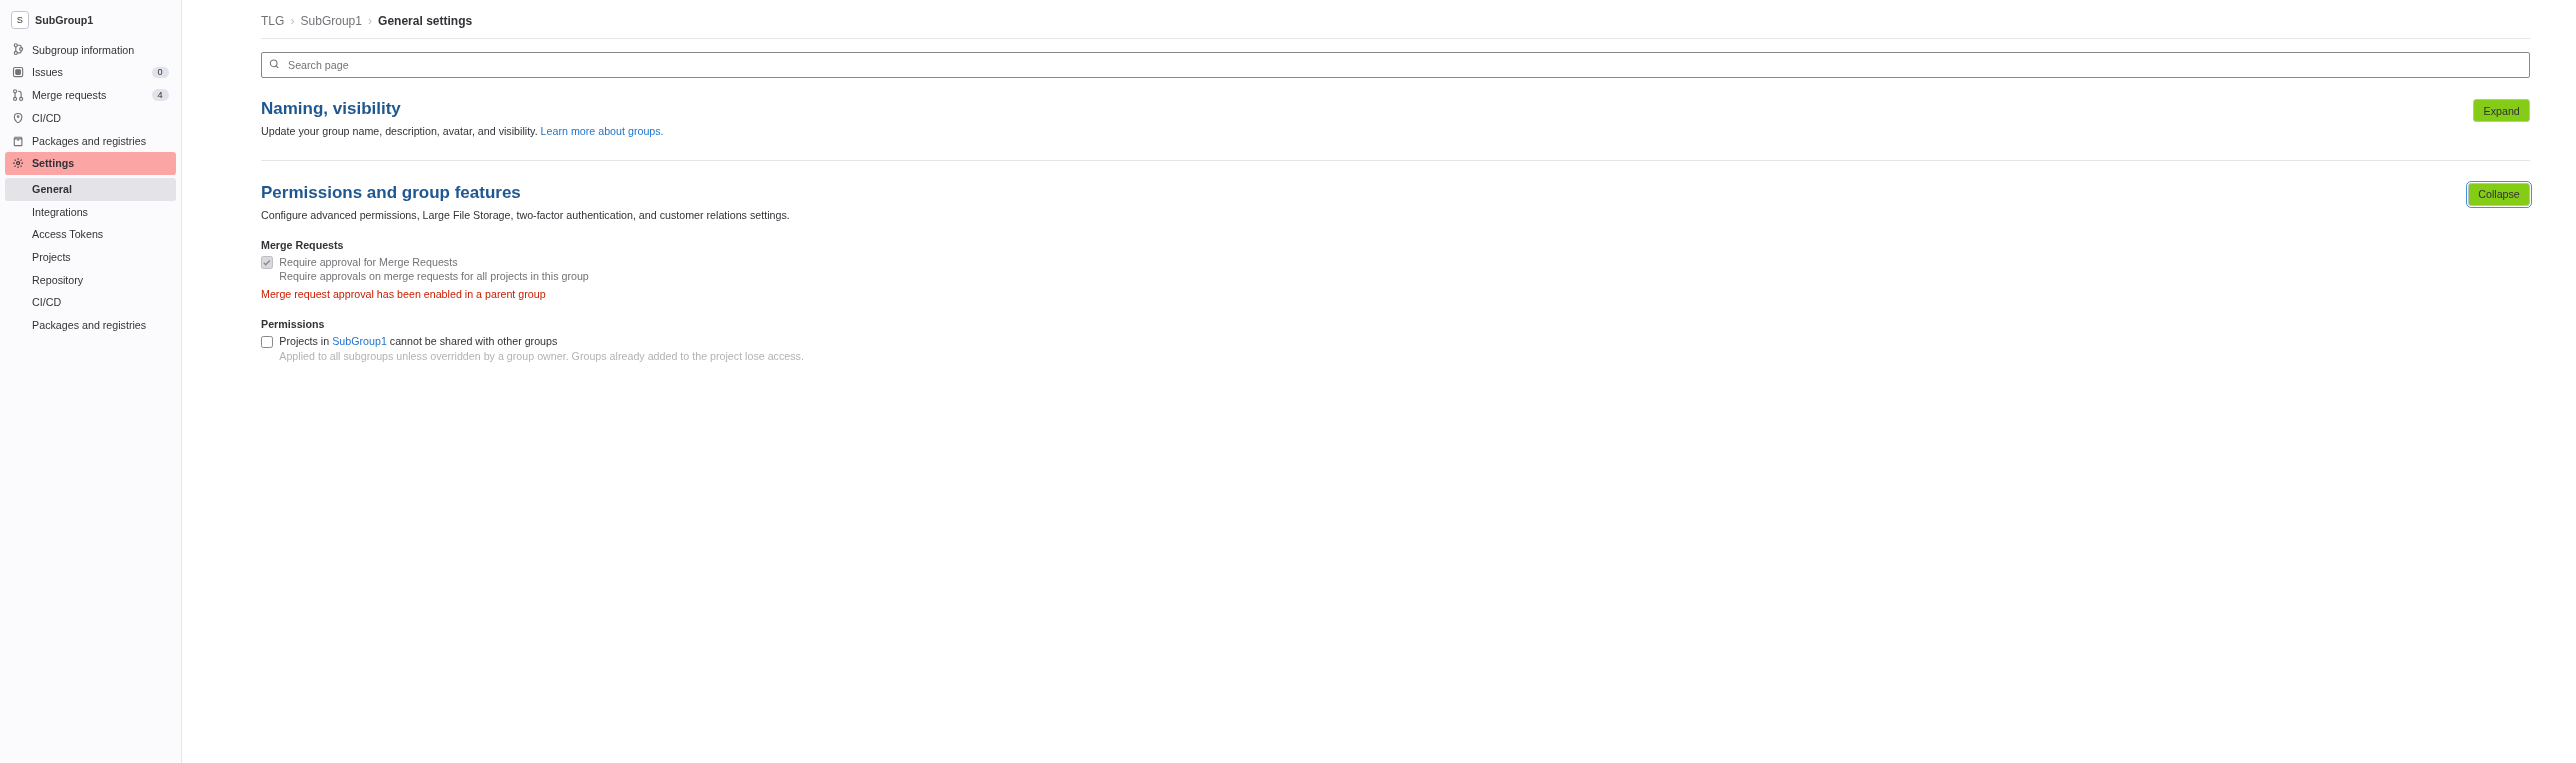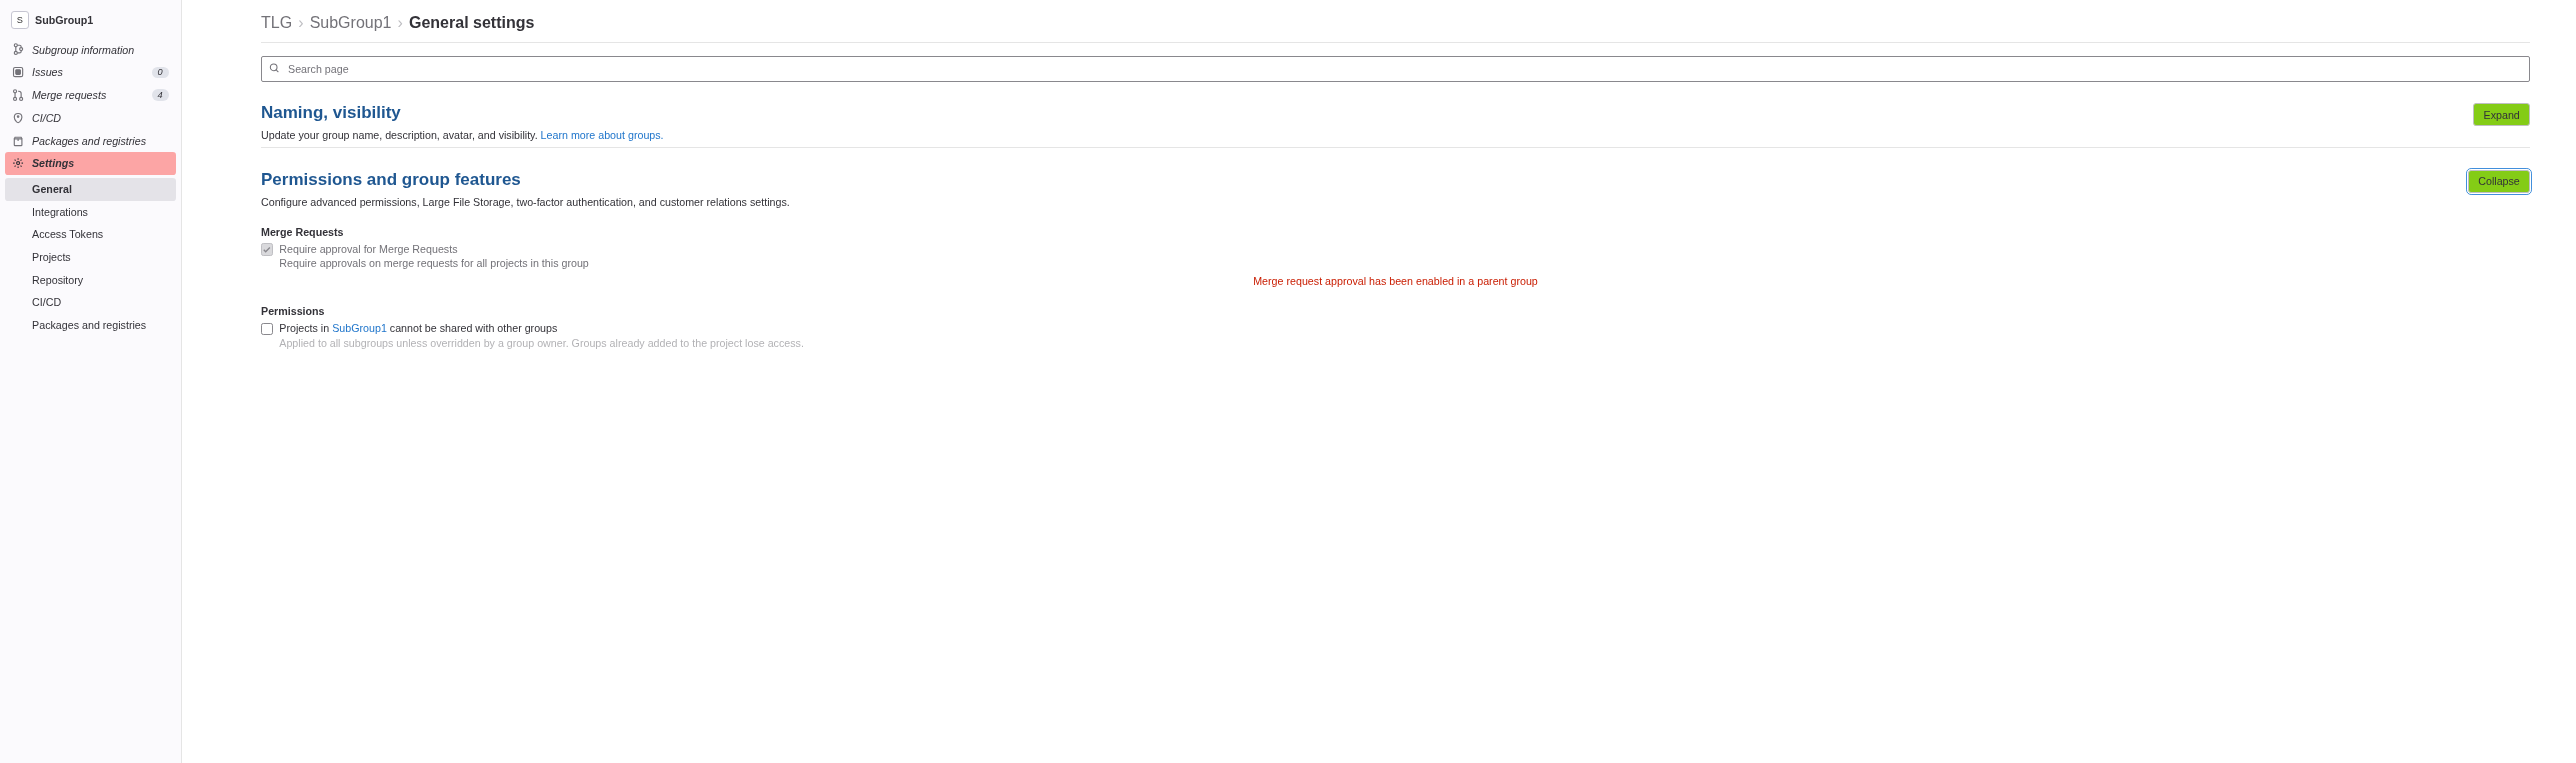--- a/index.html
+++ b/index.html
@@ -42,21 +42,20 @@
   }
   .nav-list { list-style: none; padding: 3.1px 4.6px; }
   .nav-item {
     display: flex;
     align-items: center;
     padding: 5.3px 7.6px;
     border-radius: 3.1px;
     cursor: pointer;
     gap: 7.6px;
     font-size: 10.7px;
-    font-style: italic;
   }
   .nav-item.active { background: #fca5a5; font-weight: 700; }
   .nav-icon {
     width: 12.2px;
     height: 12.2px;
     display: flex;
     align-items: center;
     justify-content: center;
     flex-shrink: 0;
   }
@@ -80,21 +79,21 @@
   .sub-item.active { background: #e4e3e8; font-weight: 700; }
 
   .main {
     flex: 1;
     padding: 13.7px 46px 0 79px;
   }
   .breadcrumbs {
     display: flex;
     align-items: center;
     gap: 6.1px;
-    font-size: 16px;
+    font-size: 12px;
     color: #737278;
     padding-bottom: 10.7px;
     border-bottom: 0.8px solid #e5e5e5;
   }
   .breadcrumbs .sep { color: #bfbfc3; }
   .breadcrumbs .current { color: #333238; font-weight: 600; }
   .crumb-link { cursor: pointer; }
 
   .search-wrap {
     margin-top: 12.2px;
@@ -112,21 +111,21 @@
   .search-icon {
     position: absolute;
     left: 7.6px;
     top: 50%;
     transform: translateY(-50%);
     color: #737278;
   }
 
   .section {
     margin-top: 21.4px;
-    padding-bottom: 6px;
+    padding-bottom: 23px;
     border-bottom: 0.8px solid #e5e5e5;
   }
   .section.no-border { border-bottom: none; }
   .section-header {
     display: flex;
     justify-content: space-between;
     align-items: flex-start;
   }
   .section-title {
     font-size: 17px;
@@ -188,21 +187,20 @@
   .help-text {
     font-size: 10.7px;
     color: #737278;
     margin-left: 18.3px;
     margin-top: 1.5px;
   }
   .warn-text {
     font-size: 10.7px;
     color: #c91c00;
     margin-top: 6.1px;
-    text-align: center;
   }
   .svg-icon { display: block; }
 </style>
 </head>
 <body>
 
 <aside class="sidebar">
   <div class="sidebar-header">
     <div class="sidebar-avatar">S</div>
     <div class="sidebar-title">SubGroup1</div>

